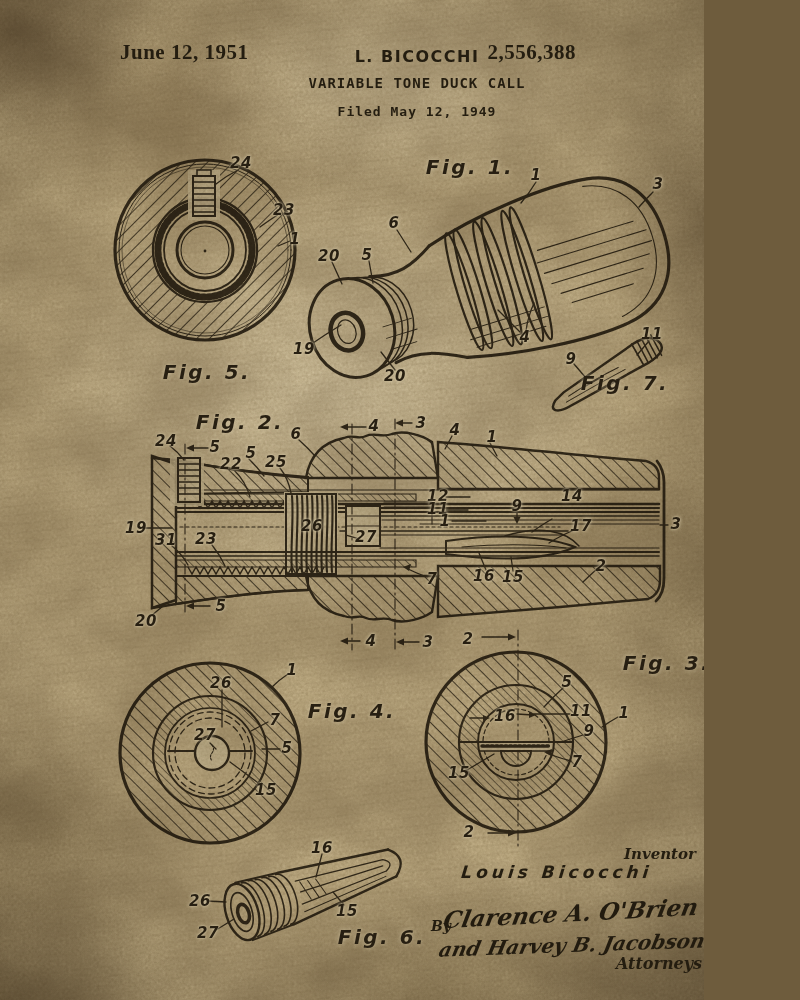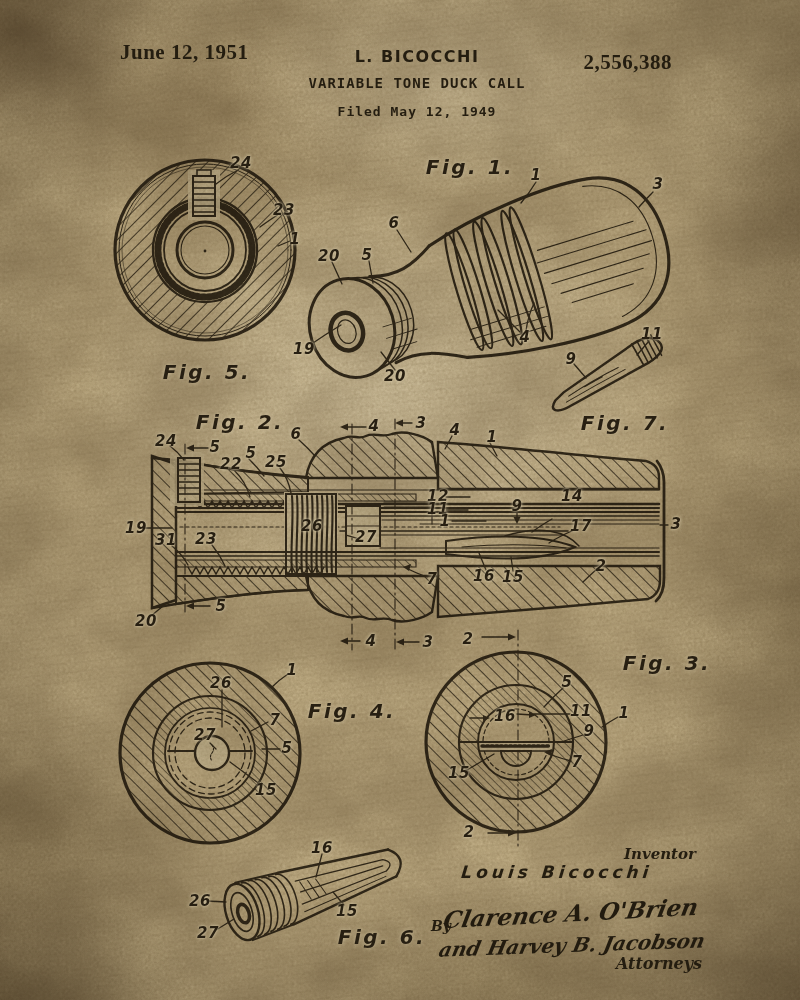--- a/index.html
+++ b/index.html
@@ -1,18 +1,18 @@
 <!DOCTYPE html>
 <html><head>
 <meta charset="utf-8">
 <style>
   *{margin:0;padding:0;box-sizing:border-box;}
   html,body{width:800px;height:1000px;background:#6e5c3d;}
   body{font-family:"DejaVu Sans",sans-serif;}
-  .page{position:relative;width:800px;height:1000px;overflow:hidden;
+  .page{position:relative;width:704px;height:1000px;overflow:hidden;
     background-color:#c3b189;
     background-image:
       repeating-linear-gradient(174deg, rgba(125,105,72,.05) 0 2px, rgba(0,0,0,0) 2px 9px),
       radial-gradient(ellipse 430px 320px at 48% 40%, rgba(235,224,194,.50), rgba(235,224,194,0) 72%),
       radial-gradient(ellipse 300px 170px at 55% 8%, rgba(228,216,184,.45), rgba(0,0,0,0) 70%),
       radial-gradient(ellipse 200px 150px at 2% 3%, rgba(80,62,38,.55), rgba(0,0,0,0) 72%),
       radial-gradient(ellipse 300px 190px at 28% 11%, rgba(118,96,60,.30), rgba(0,0,0,0) 70%),
       radial-gradient(ellipse 150px 240px at 100% 22%, rgba(98,80,52,.45), rgba(0,0,0,0) 72%),
       radial-gradient(ellipse 210px 300px at 99% 58%, rgba(106,88,56,.40), rgba(0,0,0,0) 72%),
       radial-gradient(ellipse 240px 170px at 5% 83%, rgba(108,90,58,.40), rgba(0,0,0,0) 72%),
@@ -24,21 +24,21 @@
   .grain,.linework{position:absolute;left:0;top:0;pointer-events:none;}
   .grain{mix-blend-mode:multiply;}
   .annotation-layer{position:absolute;left:0;top:0;width:800px;height:1000px;color:#271f12;}
   .fig-label{position:absolute;transform:translate(-50%,-50%);
     font:italic 700 20px "DejaVu Sans",sans-serif;letter-spacing:2.5px;white-space:nowrap;
     text-shadow:0 0 5px rgba(211,197,164,.85);}
   .callout{position:absolute;transform:translate(-50%,-50%);
     font:italic 700 15px "DejaVu Sans",sans-serif;letter-spacing:.5px;white-space:nowrap;
     text-shadow:0 0 4px rgba(211,197,164,.9), 0 0 2px rgba(211,197,164,.9);}
   .header-date{position:absolute;left:120px;top:40px;font:700 21px "Liberation Serif",serif;color:#241d10;letter-spacing:.5px;}
-  .header-number{position:absolute;right:128px;top:50px;font:700 21px "Liberation Serif",serif;color:#241d10;letter-spacing:.5px;margin-left:31px;}
+  .header-number{position:absolute;right:128px;top:40px;font:700 21px "Liberation Serif",serif;color:#241d10;letter-spacing:.5px;margin-left:31px;}
   .header-name{position:absolute;left:417px;top:47px;transform:translateX(-50%);
     font:700 16px "DejaVu Sans",sans-serif;color:#241d10;letter-spacing:1.5px;white-space:nowrap;}
   .header-title{position:absolute;left:417px;top:75px;transform:translateX(-50%);
     font:700 14px "DejaVu Sans Mono",monospace;color:#241d10;letter-spacing:1px;white-space:nowrap;}
   .header-filed{position:absolute;left:417px;top:104px;transform:translateX(-50%);
     font:700 13px "DejaVu Sans Mono",monospace;color:#241d10;letter-spacing:1px;white-space:nowrap;}
   .sig-caption{position:absolute;transform:translate(-50%,-50%);
     font:italic 700 15px "DejaVu Serif",serif;color:#241d10;white-space:nowrap;}
   .sig-inventor-caption{left:660px;top:829px;margin-top:25px;}
   .sig-attorneys-caption{left:659px;top:963px;font-size:16px;}
@@ -276,21 +276,21 @@
       <span class="callout" style="left: 394px; top: 223px;">6</span>
       <span class="callout" style="left: 329px; top: 256px;">20</span>
       <span class="callout" style="left: 367px; top: 255px;">5</span>
       <span class="callout" style="left: 304px; top: 349px;">19</span>
       <span class="callout" style="left: 525px; top: 337px;">4</span>
       <span class="callout" style="left: 395px; top: 376px;">20</span>
       <div class="fig-label" style="left: 207px; top: 343px; margin-top: 29px;">Fig. 5.</div>
       <span class="callout" style="left: 241px; top: 163px;">24</span>
       <span class="callout" style="left: 284px; top: 210px;">23</span>
       <span class="callout" style="left: 295px; top: 239px;">1</span>
-      <div class="fig-label" style="left: 625px; top: 423px;">Fig. 7.</div>
+      <div class="fig-label" style="left: 625px; top: 383px;">Fig. 7.</div>
       <span class="callout" style="left: 571px; top: 359px;">9</span>
       <span class="callout" style="left: 652px; top: 334px;">11</span>
       <div class="fig-label" style="left: 240px; top: 422px;">Fig. 2.</div>
       <span class="callout" style="left: 166px; top: 441px;">24</span>
       <span class="callout" style="left: 215px; top: 447px;">5</span>
       <span class="callout" style="left: 251px; top: 453px;">5</span>
       <span class="callout" style="left: 231px; top: 464px;">22</span>
       <span class="callout" style="left: 276px; top: 462px;">25</span>
       <span class="callout" style="left: 296px; top: 434px;">6</span>
       <span class="callout" style="left: 374px; top: 426px;">4</span>

